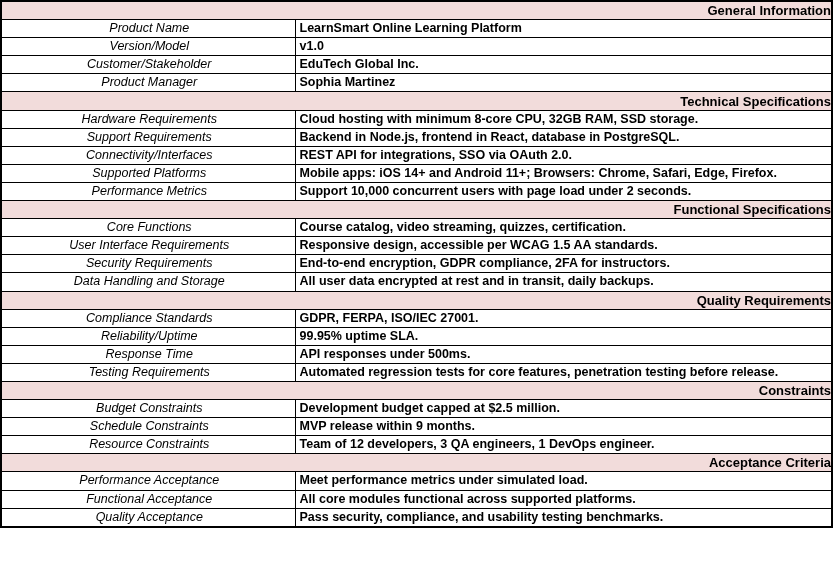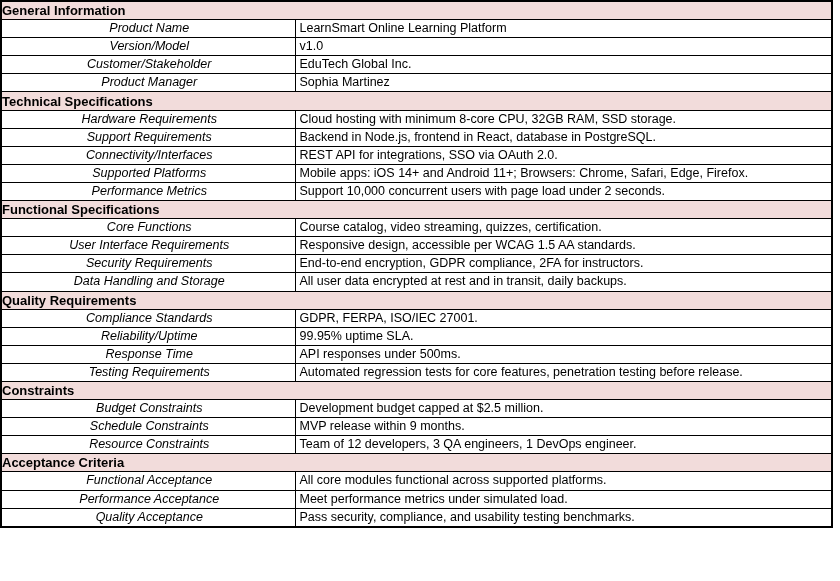--- a/index.html
+++ b/index.html
@@ -29,26 +29,26 @@
     line-height: 17px;
     color: #000000;
     white-space: nowrap;
     overflow: hidden;
     vertical-align: middle;
   }
   tr.hdr td {
     background: var(--accent);
     font-weight: bold;
     font-style: normal;
-    text-align: left;
+    text-align: right;
     font-size: 13px;
     padding: 0;
   }
   td.lbl { font-style: italic; text-align: center; }
-  td.val { font-style: normal; }
+  td.val { font-style: normal; font-weight: bold; }
 </style>
 </head>
 <body>
 
 <table class="spec">
   <colgroup>
       <col class="c1">
       <col class="c2">
     </colgroup>
   <tbody>
@@ -150,25 +150,25 @@
     </tr>
     <tr>
       <td class="lbl">Resource Constraints</td>
       <td class="val">Team of 12 developers, 3 QA engineers, 1 DevOps engineer.</td>
     </tr>
 
     <tr class="hdr">
       <td colspan="2">Acceptance Criteria</td>
     </tr>
     <tr>
+      <td class="lbl">Performance Acceptance</td>
+      <td class="val">Meet performance metrics under simulated load.</td>
+    </tr>
+    <tr>
       <td class="lbl">Functional Acceptance</td>
       <td class="val">All core modules functional across supported platforms.</td>
-    </tr>
-    <tr>
-      <td class="lbl">Performance Acceptance</td>
-      <td class="val">Meet performance metrics under simulated load.</td>
     </tr>
     <tr>
       <td class="lbl">Quality Acceptance</td>
       <td class="val">Pass security, compliance, and usability testing benchmarks.</td>
     </tr>
   </tbody>
 </table>
 
 </body></html>

